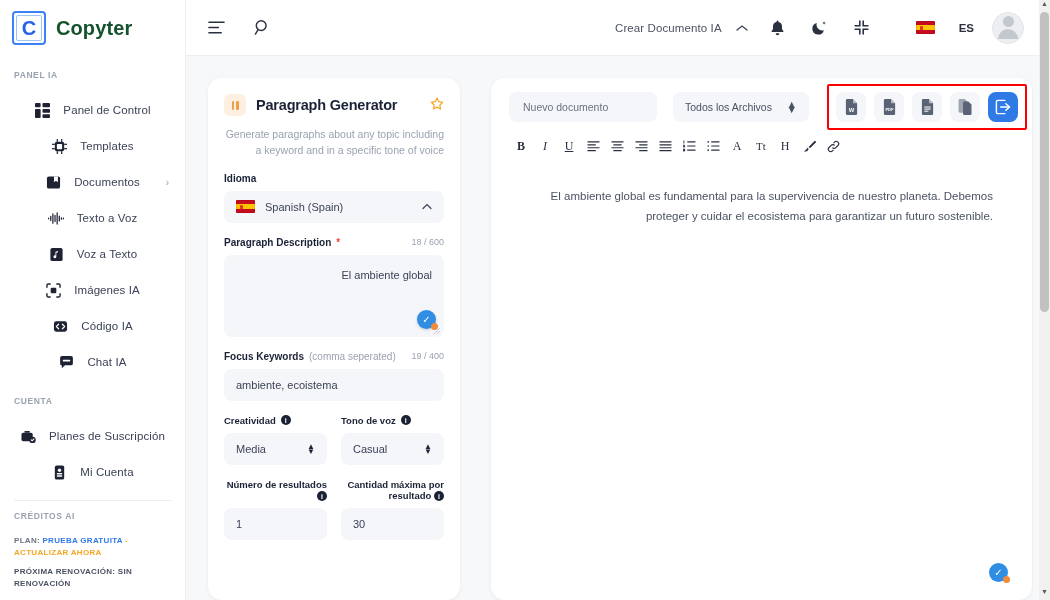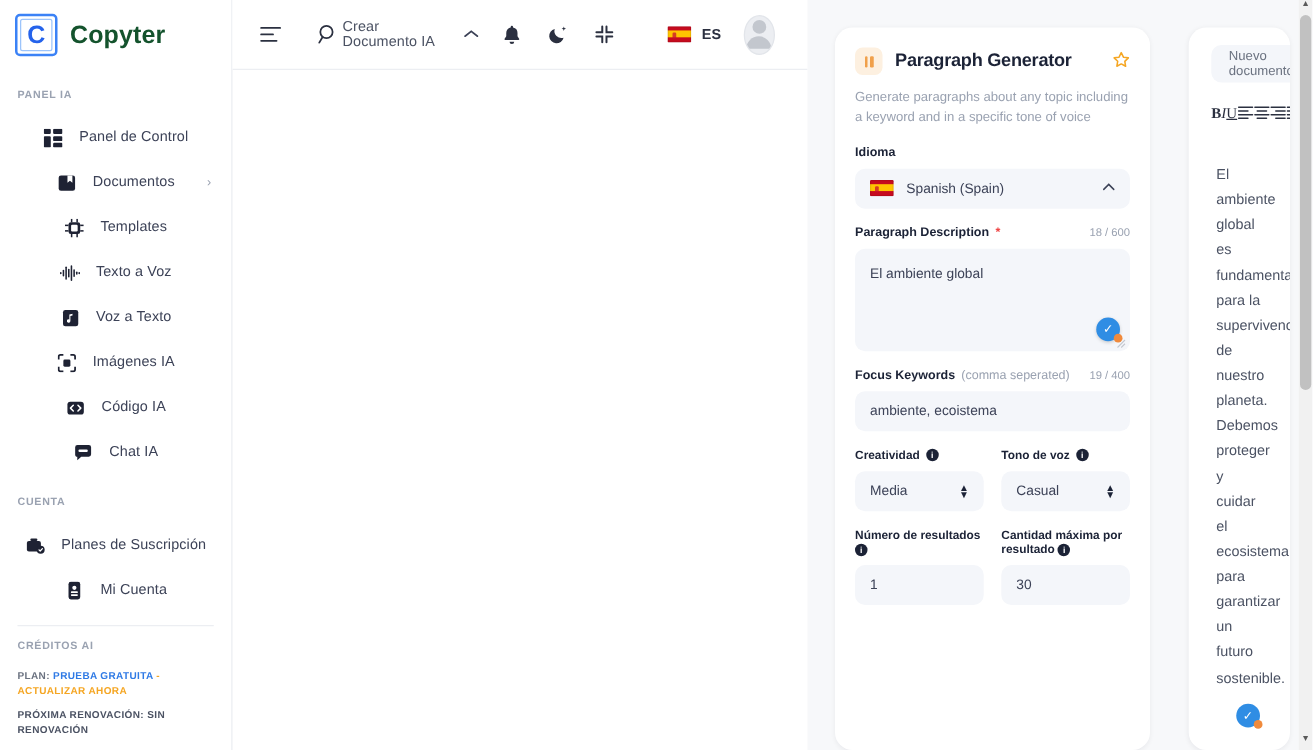--- a/index.html
+++ b/index.html
@@ -55,32 +55,32 @@
   .nav-ico { width: 17px; height: 17px; flex:0 0 17px; display:flex; align-items:center; justify-content:center; color:#1e2233; }
   .nav-ico svg { display:block; }
   .nav-caret { position: absolute; right: 16px; color:#9aa2b1; font-size: 10px; }
   .side-divider { height:1px; background:#eceef2; margin: 10px 14px; }
   .credit-block { padding: 0 14px; }
   .credit-line { font-size: 8px; font-weight: 700; color: #6b7280; letter-spacing:.3px; line-height: 1.5; margin-bottom: 7px; }
   .c-blue { color:#2f7ae5; }
   .c-orange { color:#f5a623; }
 
   
-  .main { flex: 1 1 auto; height: 600px; display: flex; min-width: 0; }
+  .main { flex: 1 1 auto; height: 600px; display: flex; flex-direction: column; min-width: 0; text-align: right; }
   .topbar {
     height: 56px; flex: 0 0 56px; background: #ffffff;
     border-bottom: 1px solid #eceef2;
     display: flex; align-items: center; padding: 0 10px 0 18px;
   }
   .topbar-left { display: flex; align-items: center; gap: 22px; }
   .tb-icon { width: 24px; height: 24px; display:flex; align-items:center; justify-content:center; color:#2b3040; cursor:pointer; }
   .topbar-right { margin-left: auto; display:flex; align-items:center; gap: 18px; padding-right: 16px; }
   .create-doc { font-size: 11.5px; color: #4b5263; letter-spacing:.1px; cursor:pointer; }
   .chev-up { font-size: 11px; color:#3c4257; cursor:pointer; margin-left:-4px;}
-  .lang-wrap { display:flex; align-items:center; gap:8px; cursor:pointer;padding-left:24px; }
+  .lang-wrap { display:flex; align-items:center; gap:24px; cursor:pointer;padding-left:24px; }
   .flag-es {
     width: 19px; height: 13px; border-radius: 1px; overflow:hidden; position:relative;
     background: linear-gradient(#c60b1e 0 25%, #ffc400 25% 75%, #c60b1e 75% 100%);
     border: 1px solid rgba(0,0,0,.08);
   }
   .flag-es:after{content:"";position:absolute;left:3px;top:4px;width:3px;height:5px;background:#c8102e;opacity:.75;border-radius:1px;}
   .lang-code { font-size: 11.5px; font-weight: 700; color:#2b3040; }
   .avatar {
     width: 32px; height: 32px; border-radius: 50%;
     background: #eceef2; border:1px solid #e2e5ea;
@@ -220,31 +220,20 @@
         <span class="nav-ico">
           <svg width="15" height="15" viewBox="0 0 16 16" fill="currentColor">
               <rect x="0" y="0" width="6" height="4.5" rx="1"></rect>
               <rect x="0" y="6.5" width="6" height="9.5" rx="1"></rect>
               <rect x="8" y="0" width="8" height="4.5" rx="1"></rect>
               <rect x="8" y="6.5" width="8" height="4" rx="1"></rect>
               <rect x="8" y="12" width="8" height="4" rx="1"></rect>
             </svg>
         </span>
         <span class="nav-label">Panel de Control</span>
-      </div>
-
-      <div class="nav-item">
-        <span class="nav-ico">
-          <svg width="15" height="15" viewBox="0 0 16 16" fill="currentColor">
-              <rect x="1" y="1.5" width="14" height="13" rx="2"></rect>
-              <path d="M8.5 1.5h4.2v6.2L10.6 6 8.5 7.7z" fill="#fff"></path>
-            </svg>
-        </span>
-        <span class="nav-label">Documentos</span>
-        <span class="nav-caret">›</span>
       </div>
 
       <div class="nav-item">
         <span class="nav-ico">
           <svg width="15" height="15" viewBox="0 0 16 16" fill="currentColor">
               <rect x="3" y="3" width="10" height="10" rx="2"></rect>
               <rect x="5.2" y="5.2" width="5.6" height="5.6" rx="1" fill="#fff"></rect>
               <rect x="5" y="0" width="1.3" height="3"></rect>
               <rect x="9.7" y="0" width="1.3" height="3"></rect>
               <rect x="5" y="13" width="1.3" height="3"></rect>
@@ -253,20 +242,31 @@
               <rect x="0" y="9.7" width="3" height="1.3"></rect>
               <rect x="13" y="5" width="3" height="1.3"></rect>
               <rect x="13" y="9.7" width="3" height="1.3"></rect>
             </svg>
         </span>
         <span class="nav-label">Templates</span>
       </div>
 
       <div class="nav-item">
         <span class="nav-ico">
+          <svg width="15" height="15" viewBox="0 0 16 16" fill="currentColor">
+              <rect x="1" y="1.5" width="14" height="13" rx="2"></rect>
+              <path d="M8.5 1.5h4.2v6.2L10.6 6 8.5 7.7z" fill="#fff"></path>
+            </svg>
+        </span>
+        <span class="nav-label">Documentos</span>
+        <span class="nav-caret">›</span>
+      </div>
+
+      <div class="nav-item">
+        <span class="nav-ico">
           <svg width="16" height="15" viewBox="0 0 18 16" fill="currentColor">
               <rect x="0" y="7" width="1.4" height="2" rx=".7"></rect>
               <rect x="2.4" y="5" width="1.4" height="6" rx=".7"></rect>
               <rect x="4.8" y="2" width="1.4" height="12" rx=".7"></rect>
               <rect x="7.2" y="4" width="1.4" height="8" rx=".7"></rect>
               <rect x="9.6" y="1" width="1.4" height="14" rx=".7"></rect>
               <rect x="12" y="4.5" width="1.4" height="7" rx=".7"></rect>
               <rect x="14.4" y="6.5" width="1.4" height="3" rx=".7"></rect>
               <rect x="16.6" y="7" width="1.4" height="2" rx=".7"></rect>
             </svg>

